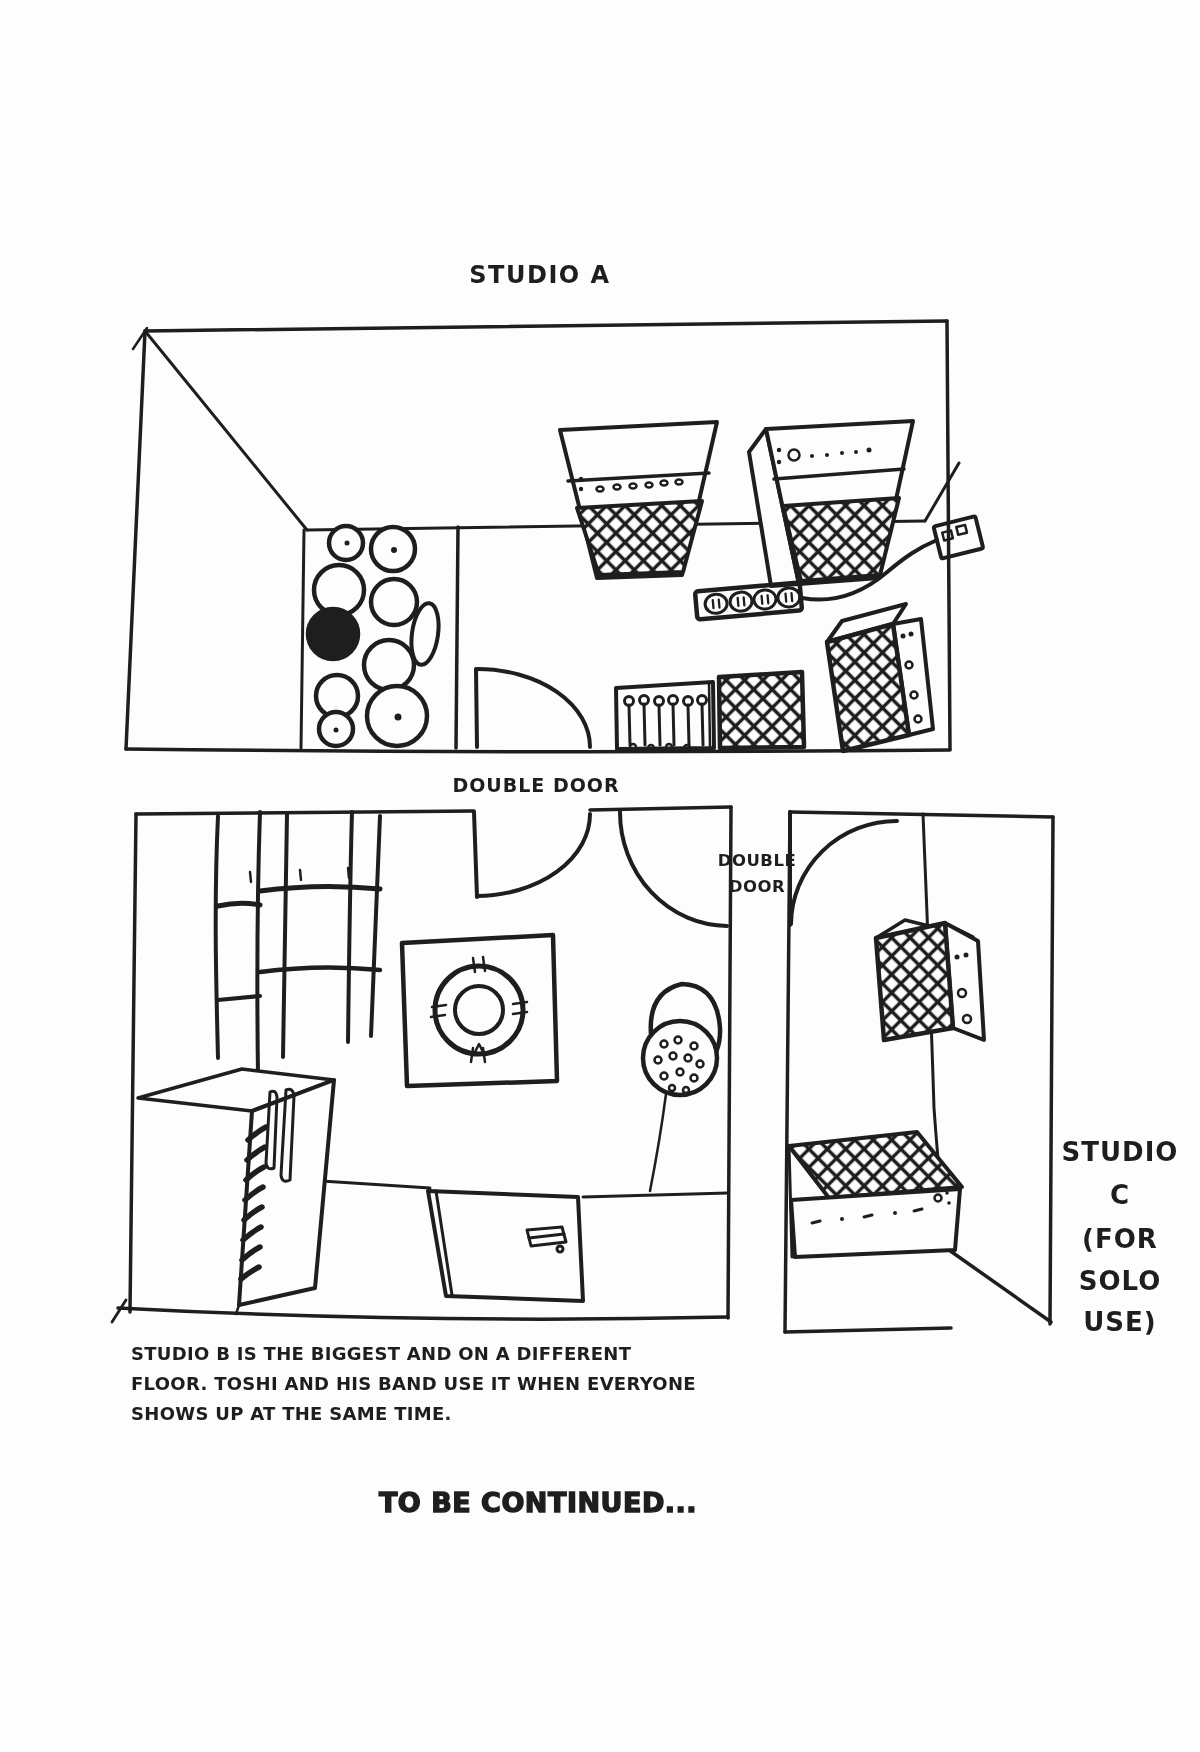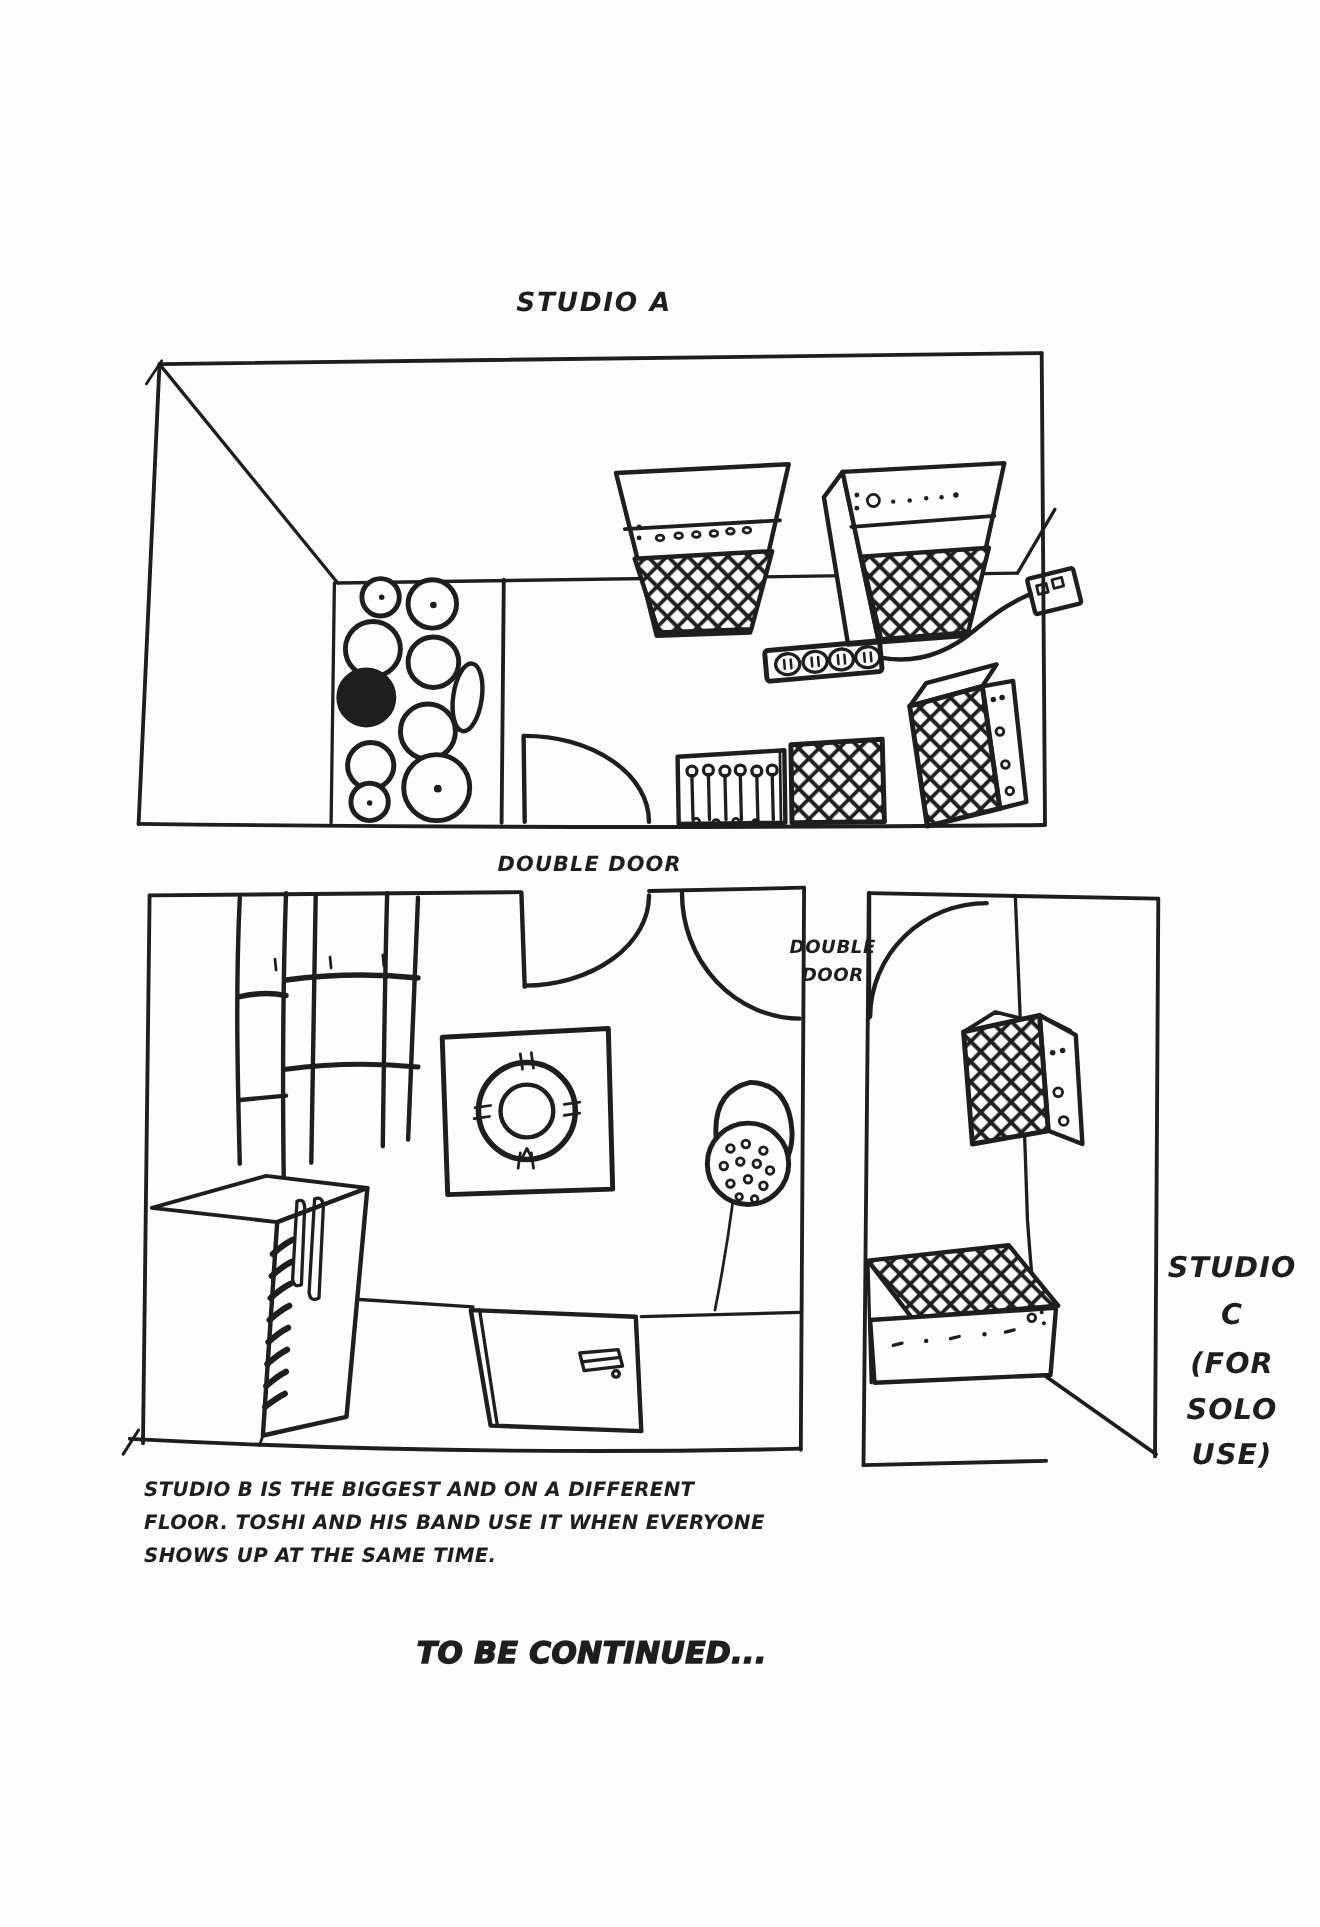--- a/index.html
+++ b/index.html
@@ -2,21 +2,20 @@
 <html><head>
 <meta charset="utf-8">
 <style>
   html,body{margin:0;padding:0;background:#ffffff;}
   .page{
     position:relative;
     width:1200px;height:1752px;
     background:#fdfdfd;
     font-family:"DejaVu Sans", sans-serif;
     overflow:hidden;
-    font-style:italic;
   }
   svg{position:absolute;left:0;top:0;}
   text{
     font-family:"DejaVu Sans", sans-serif;
     fill:#1e1e1e;
     font-weight:700;
   }
   .t-title{font-size:24px;letter-spacing:1.5px;}
   .t-doorlabel{font-size:19px;letter-spacing:1px;}
   .t-doorlabel-mid{font-size:16.5px;letter-spacing:0.5px;}

